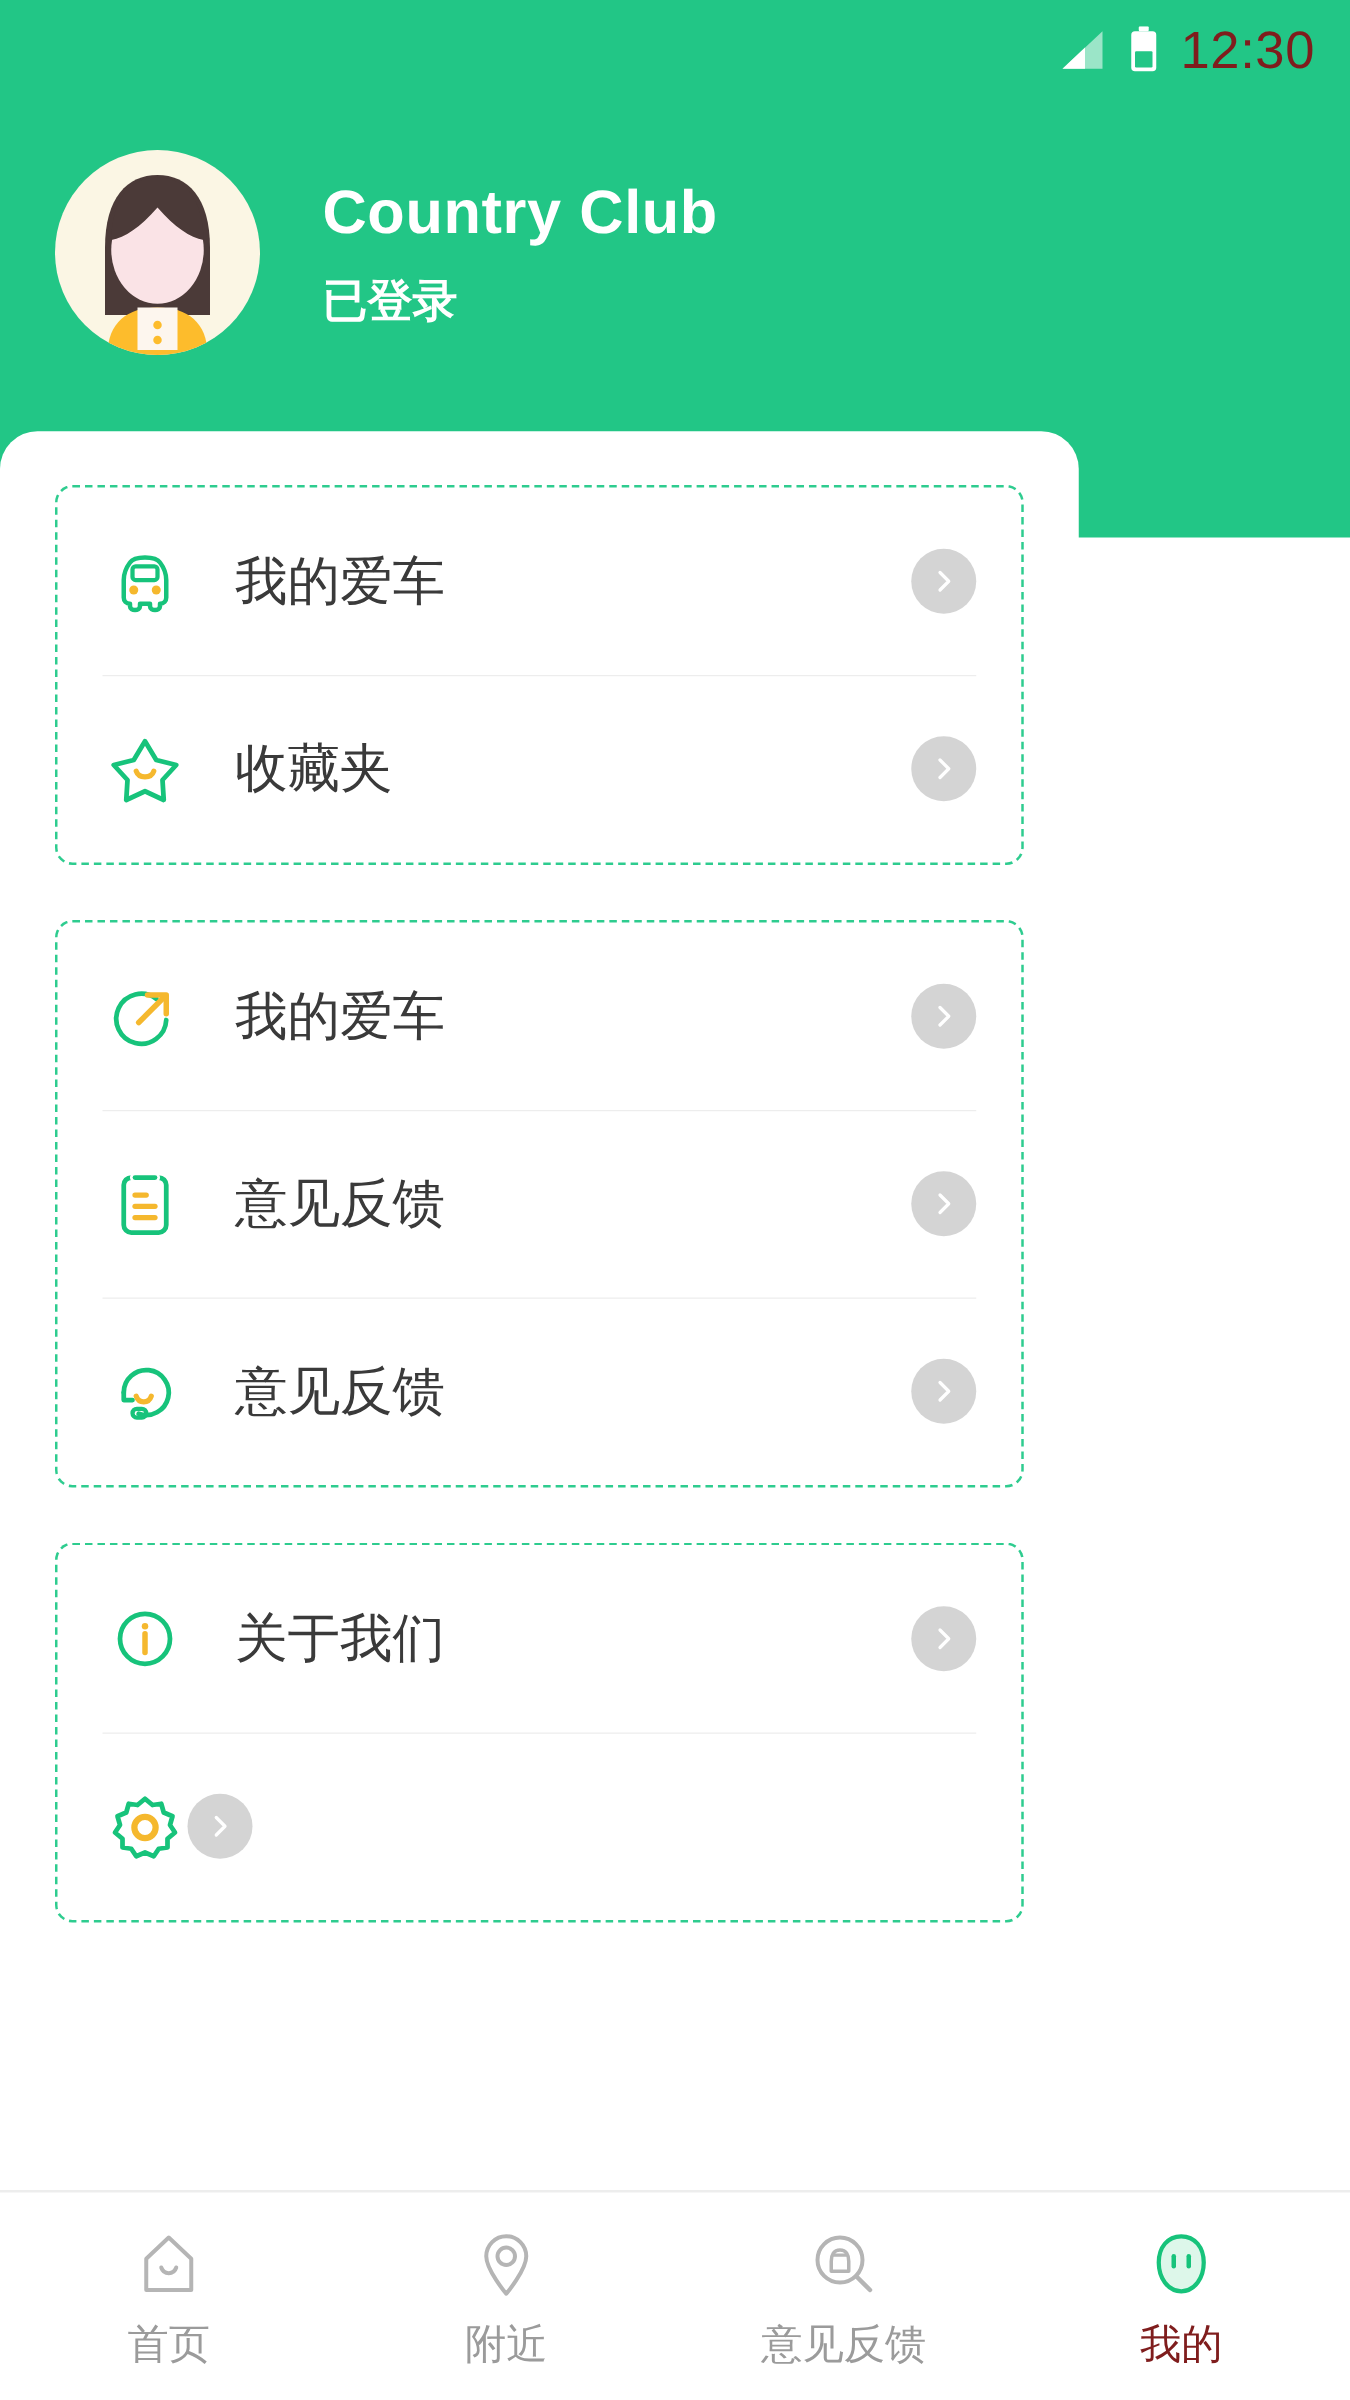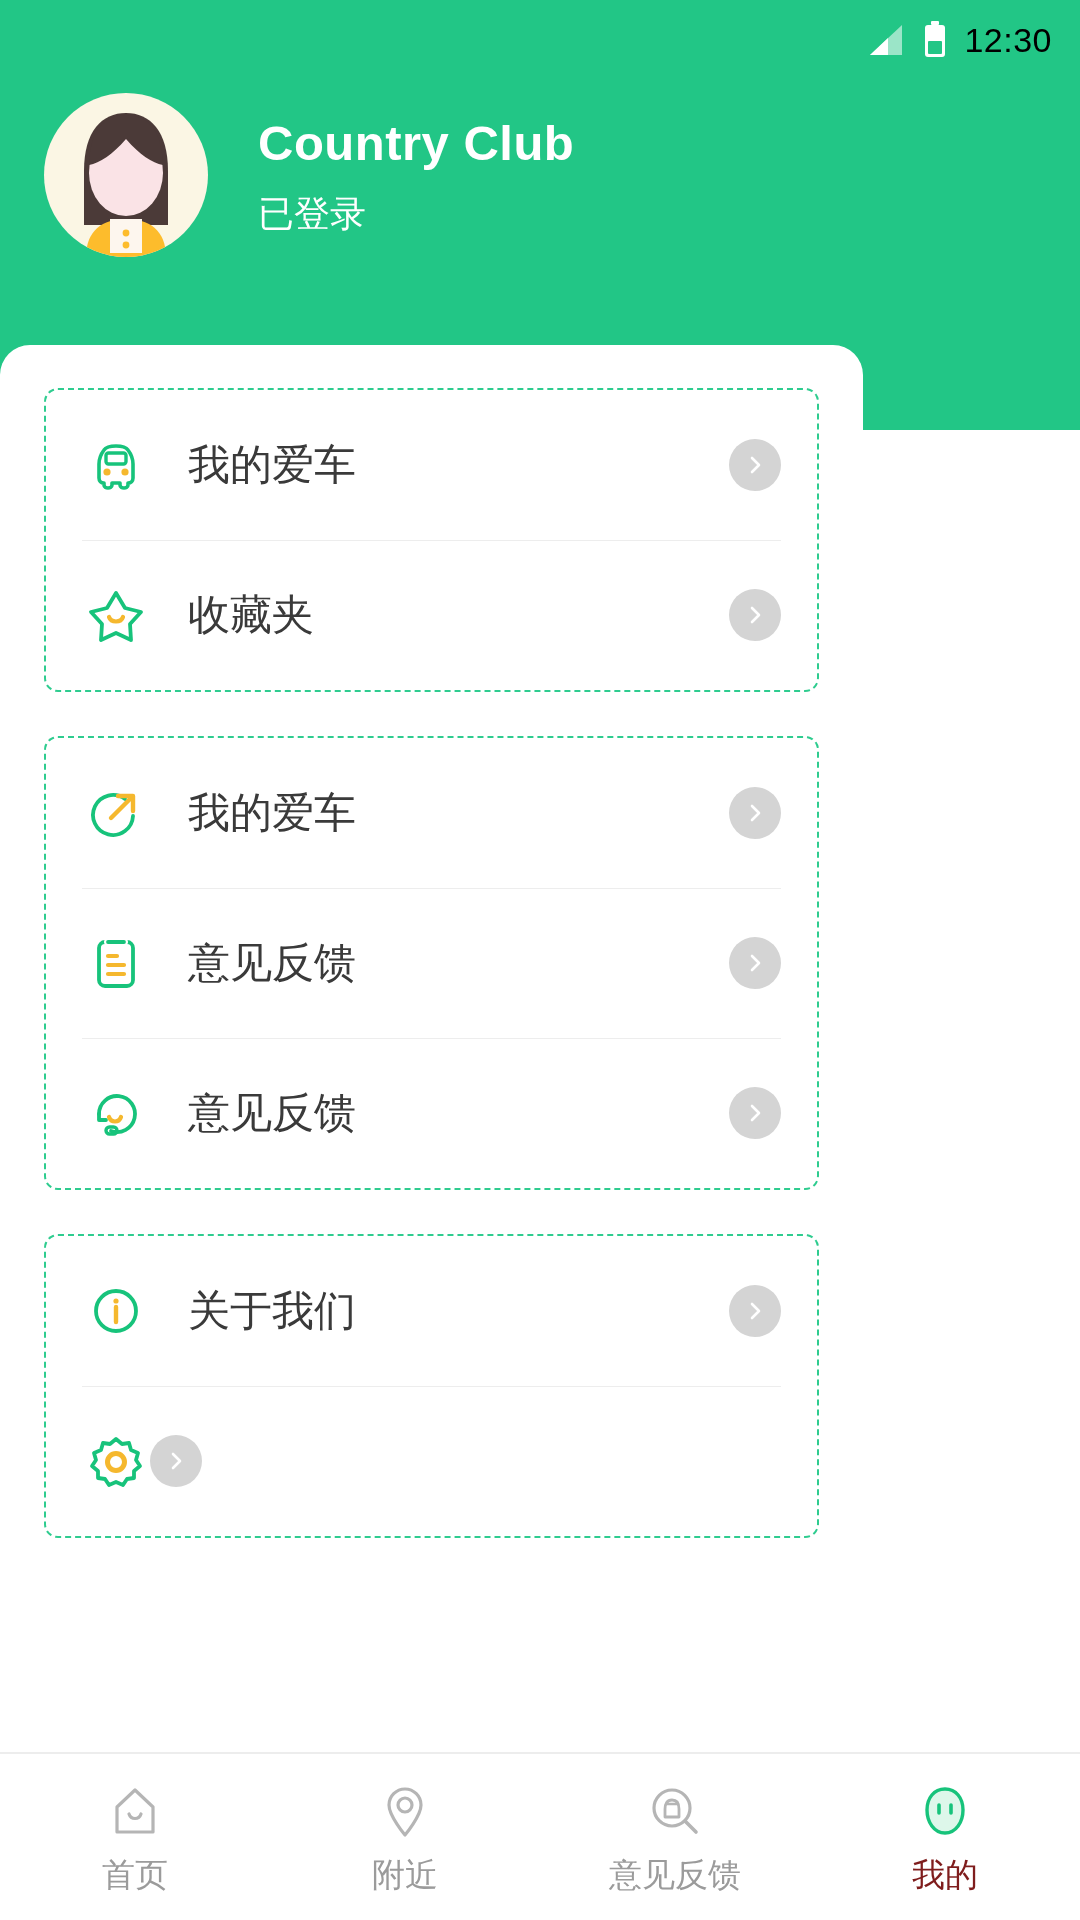--- a/index.html
+++ b/index.html
@@ -17,40 +17,40 @@
     background:#22c686;
   }
   .statusbar{
     position:absolute; top:0; left:0; width:1080px; height:80px;
     display:flex; align-items:center; justify-content:flex-end;
     padding-right:28px; gap:16px;
   }
   .sb-signal{ width:38px; height:34px; position:relative; display:block;}
   .sb-battery{ width:26px; height:38px; position:relative; display:block;}
   .sb-time{
-    color:#000000; font-size:34px; font-weight:400; letter-spacing:0.5px;
+    color:#7f1d1d; font-size:42px; font-weight:400; letter-spacing:0.5px;
     line-height:42px; font-family:"Liberation Sans",sans-serif;
   }
 
   .profile{
-    position:absolute; left:44px; top:93px;
+    position:absolute; left:44px; top:120px;
     display:flex; align-items:center;
   }
   .avatar{
     width:164px; height:164px; border-radius:50%;
     background:#fbf6e4; overflow:hidden; position:relative;
     flex:0 0 auto;
   }
   .profile-text{ margin-left:50px; }
   .profile-name{
     color:#ffffff; font-size:49px; font-weight:bold; line-height:58px;
     letter-spacing:0.5px;
   }
   .profile-status{
-    color:#ffffff; font-size:36px; font-weight:400; line-height:44px;
+    color:#ffffff; font-size:36px; font-weight:700; line-height:44px;
     margin-top:20px;
   }
 
   
   .sheet{
     position:absolute; left:0; top:345px; width:863px; height:1450px;
     background:#ffffff; border-radius:30px 30px 0 0;
   }
 
   .card{

